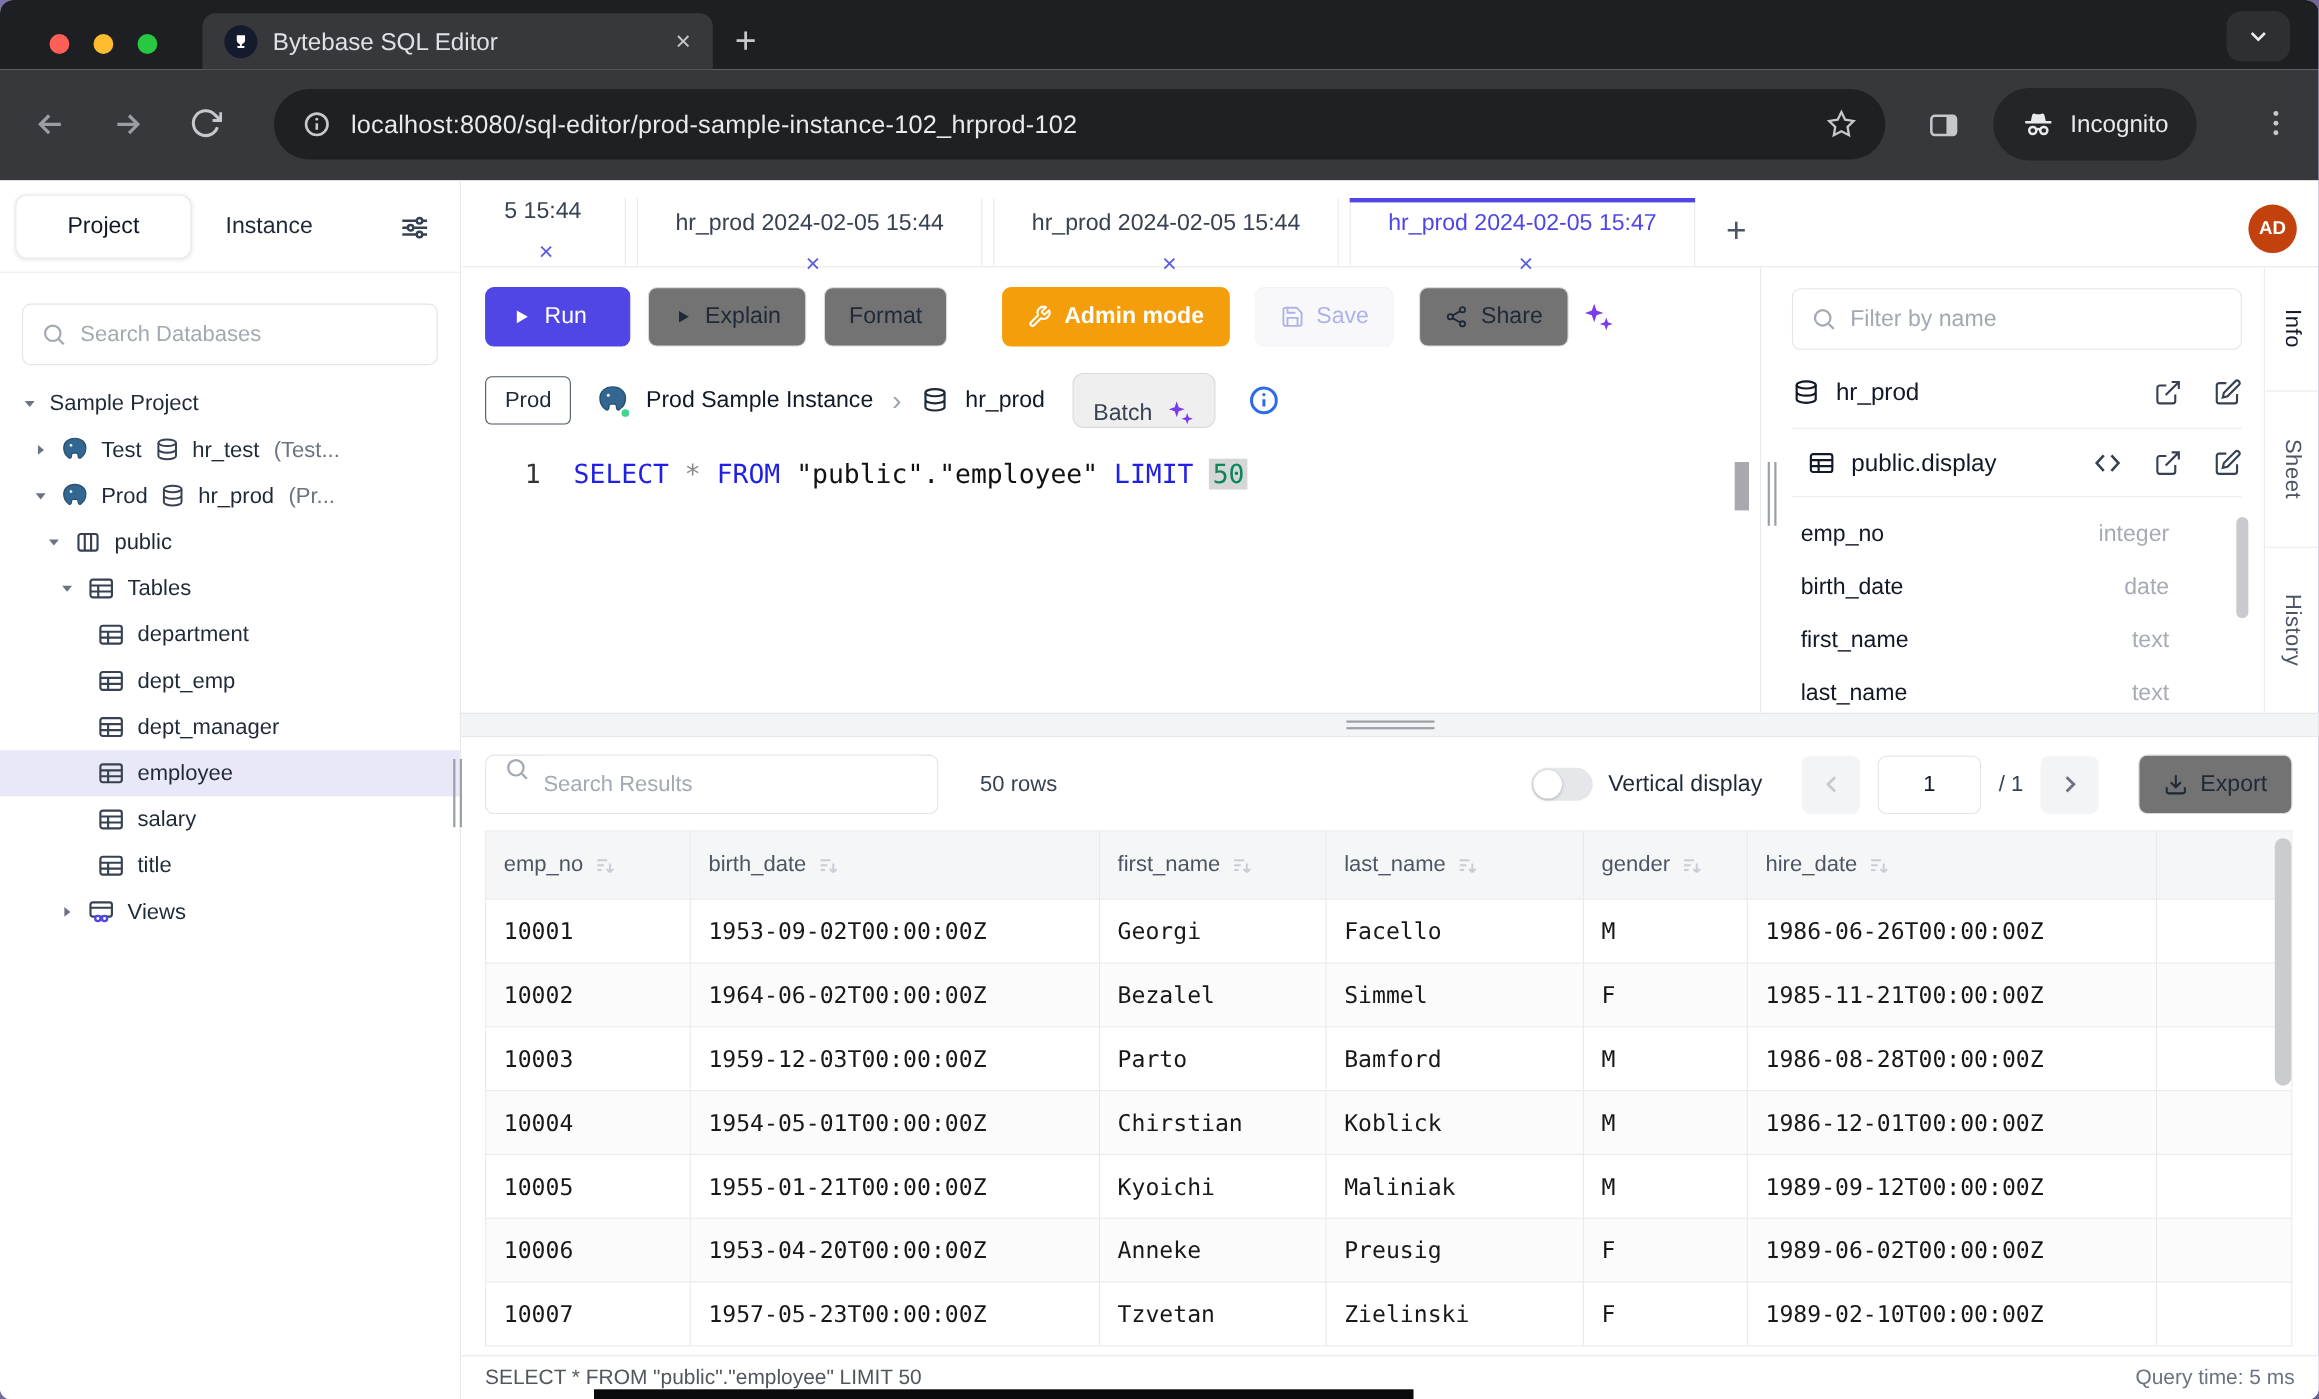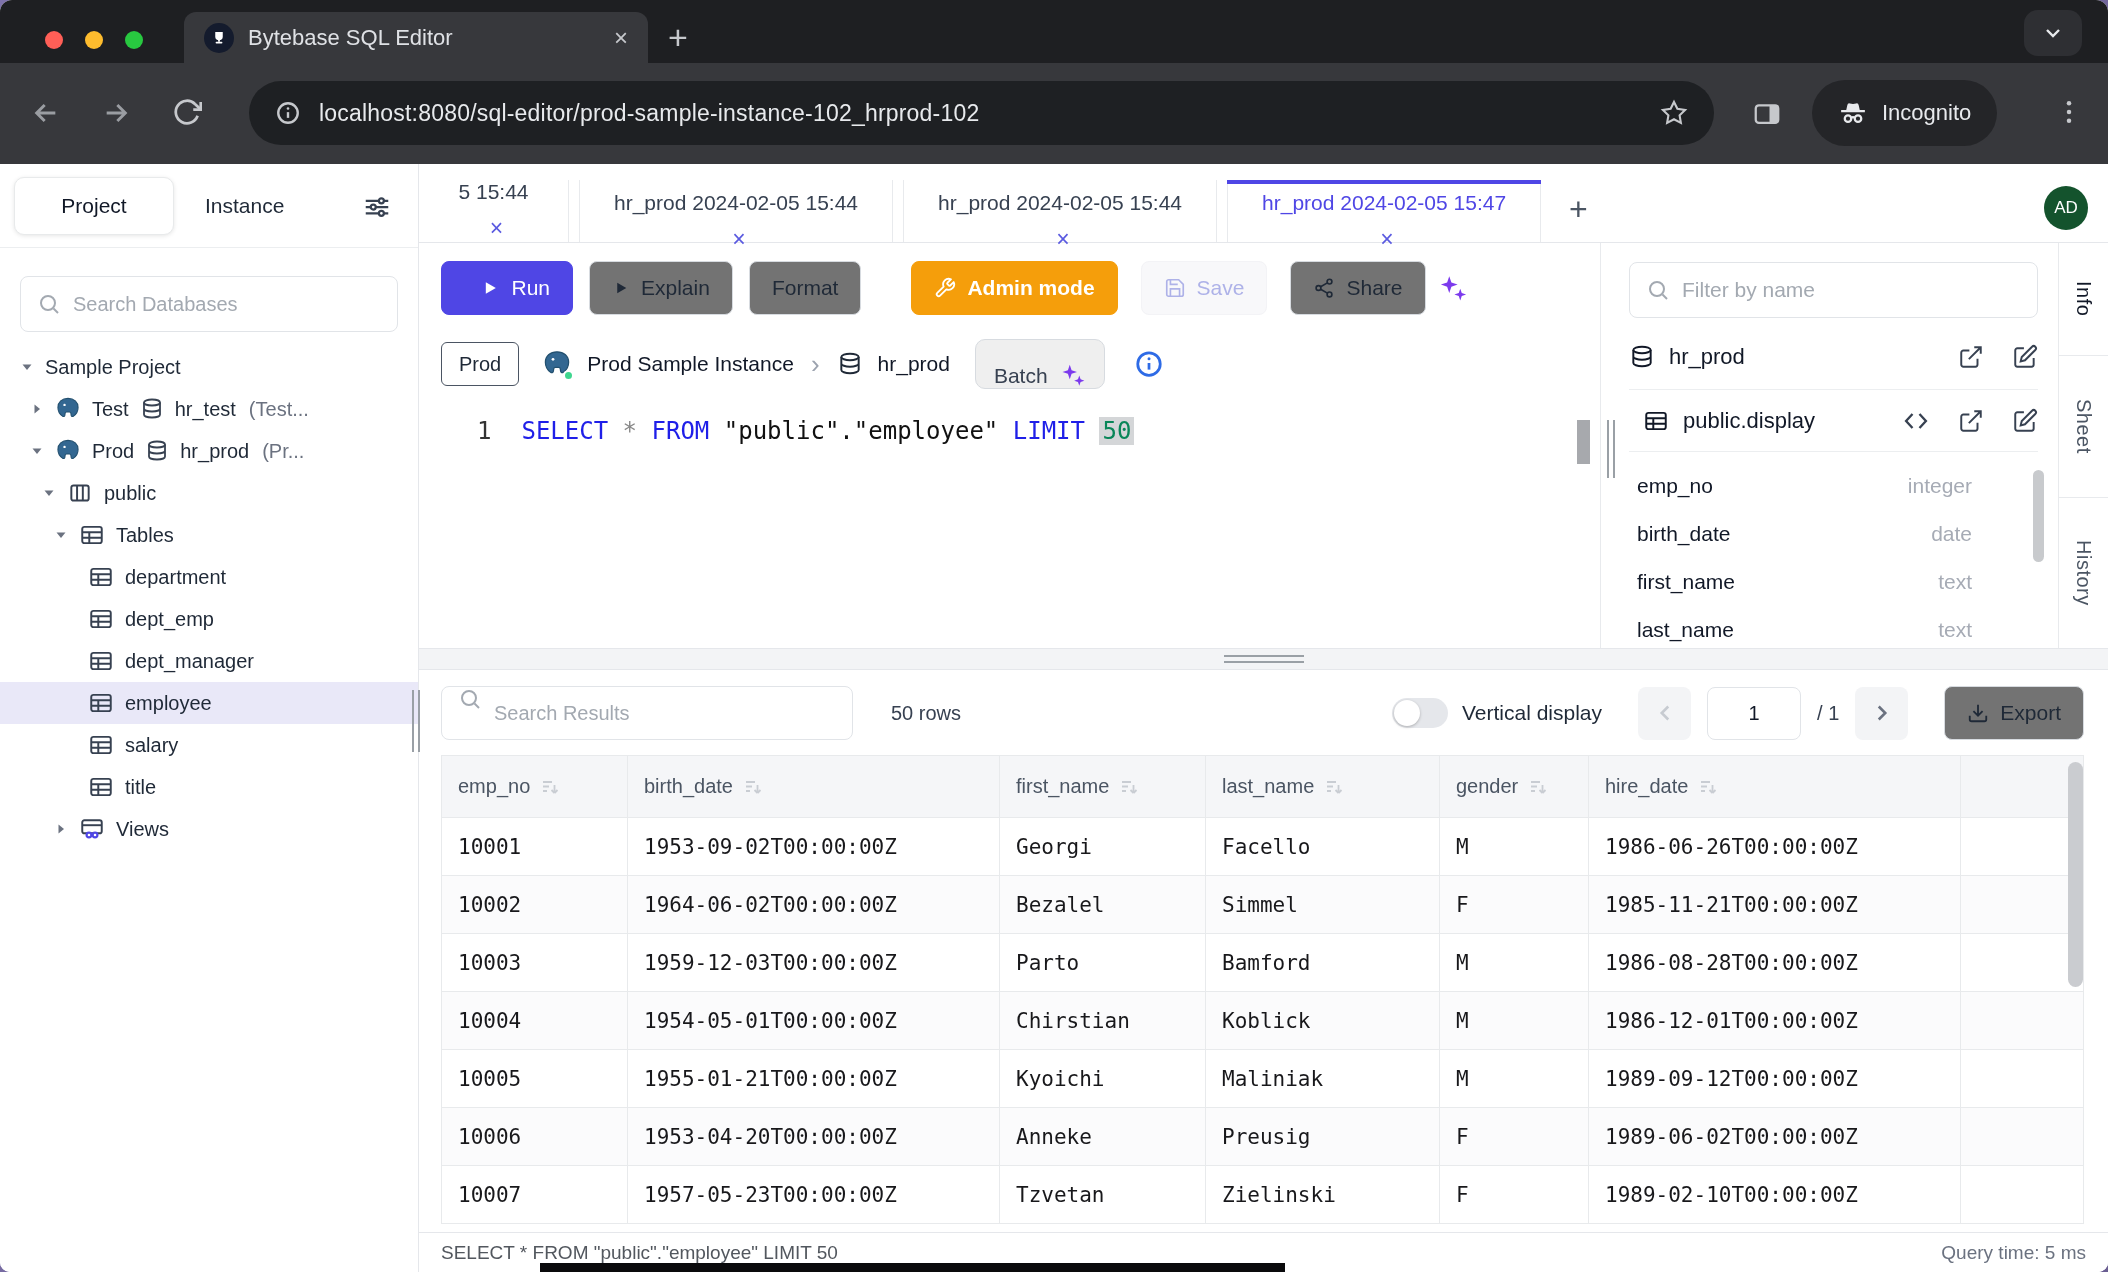--- a/index.html
+++ b/index.html
@@ -50,27 +50,27 @@
 
   
   .main { flex:1; display:flex; flex-direction:column; position:relative; }
   .edtabs { height:79px; border-bottom:1px solid #e5e7eb; display:flex; align-items:flex-end; position:relative; }
   .etab { height:62px; display:flex; align-items:center; gap:11px; border-left:1px solid #e8eaed; border-right:1px solid #e8eaed; padding:0 34px; font-size:21px; color:#374151; position:relative; background:#fff; margin-right:10px; white-space:nowrap;flex-direction:column; }
   .etab.partial { width:150px; padding:0 16px; border-left:none; }
   .etab .tclose { color:#5a5ae0; font-size:23px; margin-left:6px; }
   .etab.active { color:#4f46e5; }
   .etab.active::before { content:""; position:absolute; top:0; left:-1px; right:-1px; height:4px; background:#4f46e5; }
   .plusbtn { font-size:32px; color:#4b5563; margin:0 0 14px 18px; font-weight:300; }
-  .avatar { position:absolute; right:20px; top:22px; width:44px; height:44px; border-radius:50%; background:#14532d; color:#fff; font-size:17px; font-weight:400; display:grid; place-items:center; }
+  .avatar { position:absolute; right:20px; top:22px; width:44px; height:44px; border-radius:50%; background:#c2410c; color:#fff; font-size:17px; font-weight:700; display:grid; place-items:center; }
 
   .workzone { height:405px; display:flex; position:relative; }
   .editor-col { width:1182px; border-right:1px solid #e8eaed; position:relative; padding:18px 0 0 22px; flex:none; }
   .btnrow { display:flex; align-items:center; }
   .btn { height:54px; border:1px solid #d7dbe0; border-radius:8px; background:#737373; color:#1f2937; font-size:21px; display:inline-flex; align-items:center; gap:11px; padding:0 22px; }
-  .btn-run { background:#4f46e5; border-color:#4f46e5; color:#fff; width:132px; justify-content:flex-end; font-weight:500; margin-right:16px; }
+  .btn-run { background:#4f46e5; border-color:#4f46e5; color:#fff; width:132px; justify-content:flex-start; font-weight:500; margin-right:16px; }
   .btn-explain { margin-right:16px; }
   .btn-admin { background:#f59e0b; border-color:#f59e0b; color:#fff; font-weight:600; margin-left:50px; }
   .btn-save { background:#f8f8fa; border-color:#f3f3f6; color:#aeb2e8; margin-left:23px; }
   .btn-share { margin-left:23px; }
   .sparkle-ai { margin-left:12px; color:#7c3aed; }
   .crumbrow { display:flex; align-items:center; margin-top:24px; gap:15px; }
   .env-chip { height:44px; padding:0 17px; border:1.5px solid #4b5563; border-radius:6px; font-size:20px; color:#1f2937; display:grid; place-items:center; }
   .pgwrap { position:relative; width:30px; height:30px; margin-left:8px; }
   .pgdot { position:absolute; right:-2px; bottom:-2px; width:11px; height:11px; border-radius:50%; background:#3fd68f; border:2px solid #fff; }
   .crumb-text { font-size:21px; color:#111827; }

